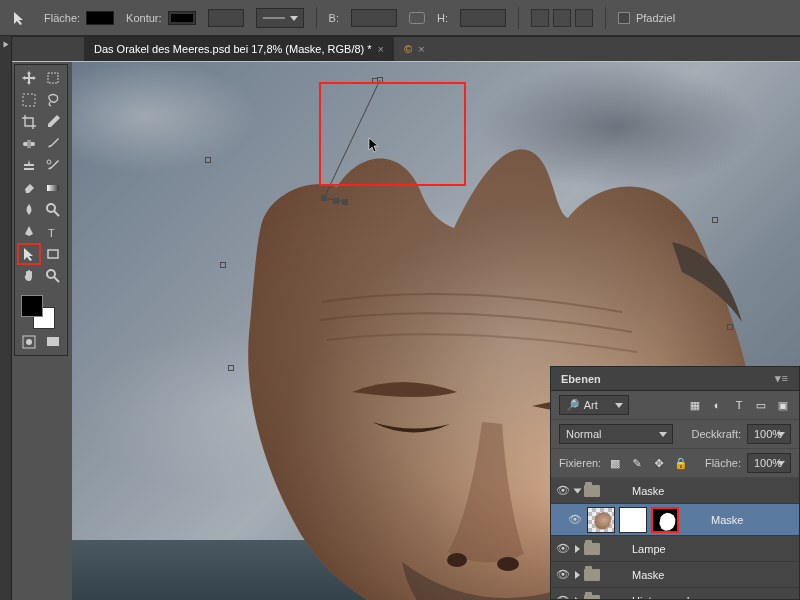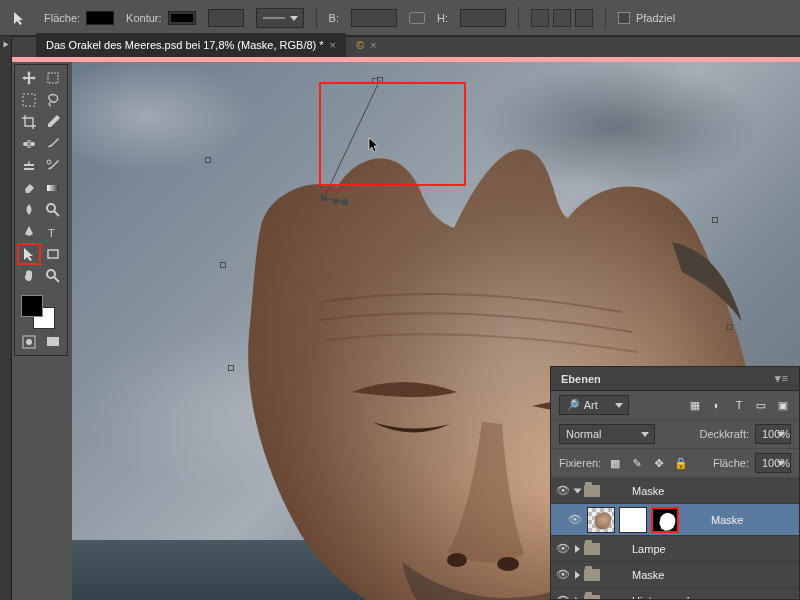--- a/index.html
+++ b/index.html
@@ -7,21 +7,21 @@
   .options-bar { height: 36px; background: #535353; border-bottom: 1px solid #2a2a2a; display: flex; align-items: center; padding: 0 8px; gap: 12px; }
   .opt-item { display: flex; align-items: center; gap: 6px; color: #ccc; }
   .swatch { width: 28px; height: 14px; border: 1px solid #222; }
   .black { background: #000; }
   .gray { background: #353535; }
   .opt-field { width: 36px; height: 18px; background: #454545; border: 1px solid #2c2c2c; color: #aaa; text-align: center; line-height: 16px; }
   .link-icon { width: 16px; height: 12px; border: 1px solid #888; border-radius: 3px; position: relative; }
   .align-icons { display: flex; gap: 4px; }
   .align-box { width: 18px; height: 18px; background: #4a4a4a; border: 1px solid #2f2f2f; }
   .chk { width: 12px; height: 12px; border: 1px solid #888; background: #454545; display: inline-block; }
-  .tabs { height: 26px; background: #424242; border-top: 1px solid #272727; border-bottom: 5px solid #fca5a5; display: flex; align-items: flex-end; padding-left: 36px; }
+  .tabs { height: 26px; background: #424242; border-top: 1px solid #272727; border-bottom: 1px solid #fca5a5; display: flex; padding-left: 84px; }
   .tab { height: 24px; padding: 4px 10px; color: #ddd; display: flex; align-items: center; gap: 6px; font-size: 11px; }
   .tab.active { background: #2c2c2c; color: #fff; }
   .tab.inactive { color: #aaa; font-style: italic; }
   .tab .x { color: #999; cursor: pointer; }
   .left-gutter { position: absolute; left: 0; top: 36px; width: 12px; height: 564px; background: #383838; border-right: 1px solid #222; }
   .left-gutter::before { content:''; position:absolute; top:6px; left:3px; width:0; height:0; border-left:3px solid transparent; border-right:3px solid transparent; border-bottom:5px solid #bbb; transform:rotate(90deg);}
   .toolbox { position: absolute; left: 14px; top: 64px; width: 54px; background: #535353; border: 1px solid #2a2a2a; display: flex; flex-wrap: wrap; padding: 2px; gap: 0; }
   .tool { width: 24px; height: 22px; display: flex; align-items: center; justify-content: center; position: relative; cursor: pointer; }
   .tool.selected { border: 2px solid #e03020; }
   .tool svg { width: 16px; height: 16px; }
@@ -42,21 +42,21 @@
   .red-box { position: absolute; border: 2px solid #ff2018; }
   .path-hdl { position:absolute; width:6px; height:6px; background:transparent; border:1px solid #4a4a4a; }
   .anchor-solid { background:#4a4a4a; }
   .cursor-arrow { position:absolute; width:12px; height:16px; }
   .layers-panel { position: absolute; right: 0; bottom: 0; width: 250px; height: 234px; background: #535353; border: 1px solid #2a2a2a; display: flex; flex-direction: column; }
   .panel-tab { height: 24px; background: #424242; display: flex; align-items: center; padding: 0 10px; border-bottom: 1px solid #2a2a2a; font-weight:bold; }
   .panel-row { display: flex; align-items: center; padding: 4px 8px; gap: 6px; border-bottom: 1px solid #474747; }
   .combo { background: #454545; border: 1px solid #2c2c2c; height: 20px; padding: 0 18px 0 6px; color: #ddd; display:flex; align-items:center; position:relative; }
   .combo::after { content:''; position:absolute; right:5px; top:7px; border-left:4px solid transparent; border-right:4px solid transparent; border-top:5px solid #ccc; }
   .lbl { color: #ccc; }
-  .pct { width: 36px; }
+  .pct { width: 44px; }
   .icon-row { display: flex; gap: 6px; margin-left: auto; }
   .mini-icon { width: 16px; height: 16px; display:flex; align-items:center; justify-content:center; }
   .layers-list { flex: 1; background: #454545; overflow-y: auto; }
   .layer-row { display: flex; align-items: center; height: 32px; border-bottom: 1px solid #3a3a3a; padding: 0 4px; gap: 4px; }
   .layer-row.group { height: 26px; }
   .layer-row.selected { background: #5b7aa0; }
   .eye { width: 16px; height: 16px; display:flex; align-items:center; justify-content:center; color:#ccc; }
   .twisty { width:0; height:0; border-top:4px solid transparent; border-bottom:4px solid transparent; border-left:5px solid #ccc; }
   .twisty.open { transform: rotate(90deg); }
   .folder { width: 16px; height: 12px; background: #9a9485; border-radius: 1px; position:relative; }
@@ -356,21 +356,21 @@
       </div>
       <div class="icon-row">
         <div class="mini-icon">▦</div>
         <div class="mini-icon">◐</div>
         <div class="mini-icon">T</div>
         <div class="mini-icon">▭</div>
         <div class="mini-icon">▣</div>
       </div>
     </div>
     <div class="panel-row">
-      <div class="combo" style="width:96px">
+      <div class="combo" style="width:114px">
         <span>Normal</span>
       </div>
       <span class="lbl" style="margin-left:auto">Deckkraft:</span>
       <div class="combo pct">
         <span>100%</span>
       </div>
     </div>
     <div class="panel-row">
       <span class="lbl">Fixieren:</span>
       <div class="mini-icon">▩</div>

